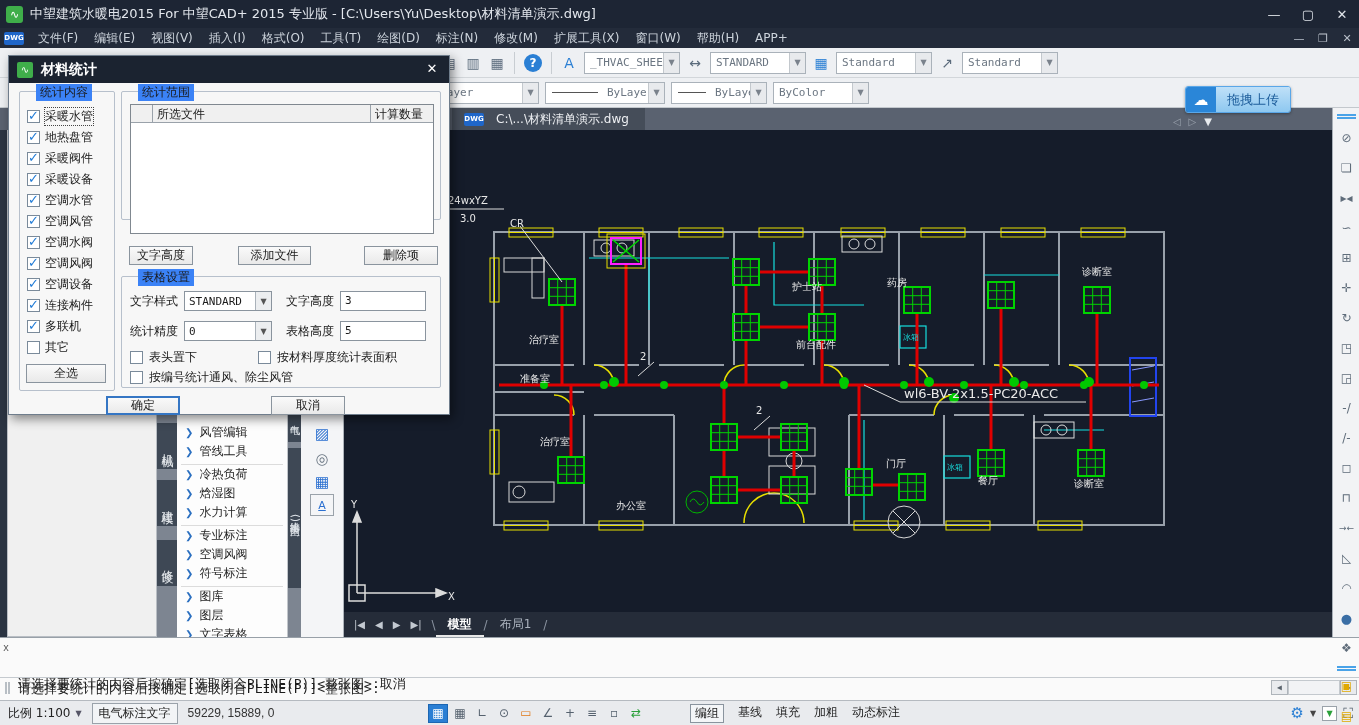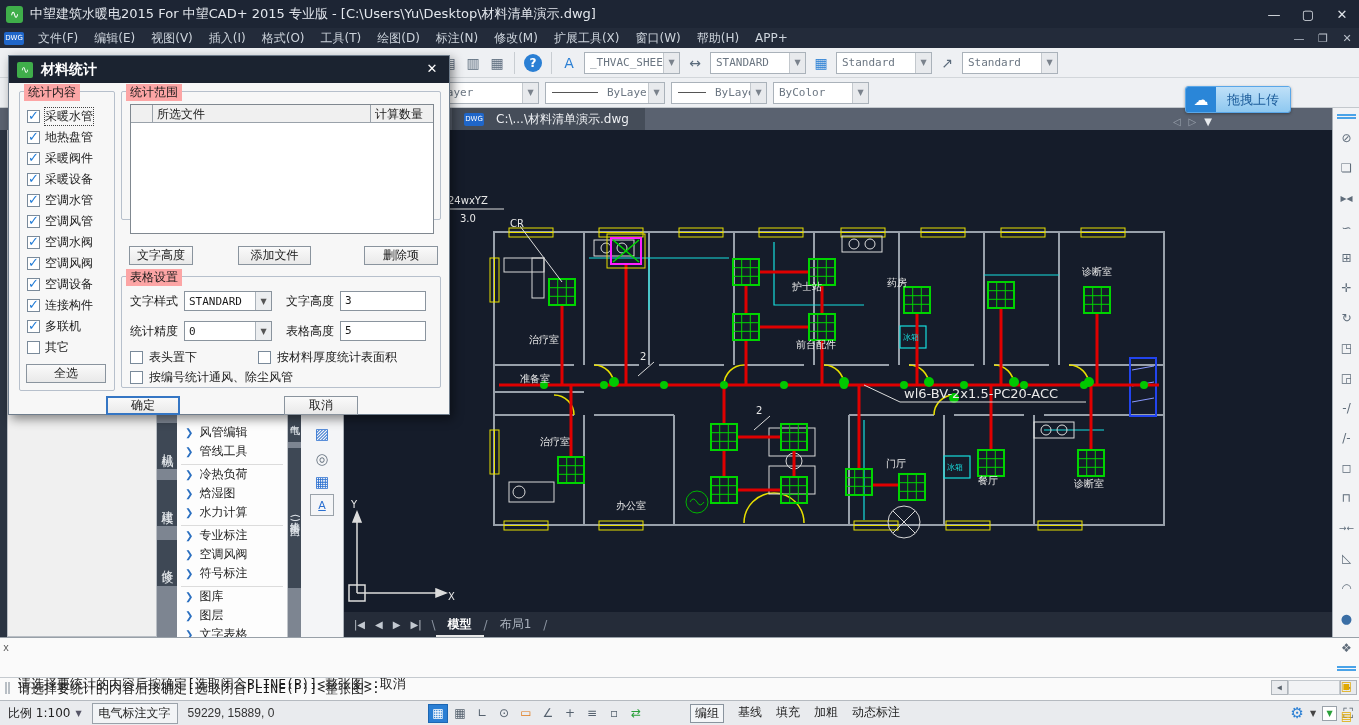--- a/index.html
+++ b/index.html
@@ -7,21 +7,21 @@
   .app { position:absolute; inset:0; width:1359px; height:725px; background:#eef0f3; }
 
   
   .titlebar { position:absolute; left:0; top:0; width:1359px; height:28px; background:#1d2534; color:#e3e7ed; display:flex; align-items:center; font-size:13px; }
   .appicon { width:17px; height:17px; margin:0 7px 0 6px; background:#3fae4a; color:#fff; border-radius:3px; font-size:11px; display:flex; align-items:center; justify-content:center; }
   .wincontrols { margin-left:auto; display:flex; }
   .wincontrols span { width:34px; height:26px; display:flex; align-items:center; justify-content:center; color:#dfe3e9; font-size:13px; }
 
   
   .menubar { position:absolute; left:0; top:28px; width:1359px; height:20px; background:#232b3a; color:#ccd3db; display:flex; align-items:center; font-size:12px; }
-  .dwgicon { width:20px; height:13px; background:#1f66c9; color:#fff; font-size:7px; font-weight:normal; display:flex; align-items:center; justify-content:center; border-radius:2px; margin:0 6px 0 4px; }
+  .dwgicon { width:20px; height:13px; background:#1f66c9; color:#fff; font-size:7px; font-weight:bold; display:flex; align-items:center; justify-content:center; border-radius:2px; margin:0 6px 0 4px; }
   .menubar .mitem { padding:0 8px; height:20px; line-height:20px; }
   .mdictrl { margin-left:auto; display:flex; }
   .mdictrl span { width:24px; text-align:center; color:#b9c0ca; font-size:11px; }
 
   
   .toolbar1 { position:absolute; left:0; top:48px; width:1359px; height:30px; background:#eef0f3; border-bottom:1px solid #d2d6da; display:flex; align-items:center; }
   .toolbar2 { position:absolute; left:0; top:78px; width:1359px; height:30px; background:#eef0f3; border-bottom:1px solid #c3c8cd; display:flex; align-items:center; }
   .tbicon { width:22px; height:22px; display:flex; align-items:center; justify-content:center; font-size:14px; color:#5b6b7c; margin:0 1px; }
   .tbicon.blue { color:#2a7fd4; }
   .helpicon { width:18px; height:18px; border-radius:50%; background:#2a7fd4; color:#fff; font-size:12px; font-weight:bold; display:flex; align-items:center; justify-content:center; margin:0 4px; }
@@ -109,21 +109,21 @@
   .greendd { width:15px; height:15px; border:1px solid #9aa2aa; background:#fff; color:#2aa03a; font-size:8px; display:flex; align-items:center; justify-content:center; }
   .fullscr { font-size:14px; color:#55616e; }
 
   
   .dialog { position:absolute; left:8px; top:55px; width:442px; height:360px; z-index:50; background:#f7f7f7; border:1px solid #6f7d8c; box-shadow:3px 4px 10px rgba(0,0,0,.45); }
   .dlgtitle { position:absolute; left:0; top:0; width:100%; height:27px; background:#1b2330; color:#fff; display:flex; align-items:center; font-size:14px; font-weight:bold; }
   .dlgicon { width:16px; height:16px; background:#3fae4a; color:#fff; border-radius:2px; font-size:10px; font-weight:normal; display:flex; align-items:center; justify-content:center; margin:0 8px; }
   .dlgclose { position:absolute; right:8px; top:5px; width:18px; height:18px; color:#fff; font-size:13px; font-weight:normal; text-align:center; }
   .dlgbody { position:absolute; left:0; top:27px; width:442px; height:333px; font-size:12px; color:#1a1a1a; }
   .group { position:absolute; border:1px solid #b7c0cc; border-radius:2px; }
-  .group > .glabel { position:absolute; top:-8px; left:4px; background:#fca5a5; padding:0 4px; font-size:12px; }
+  .group > .glabel { position:absolute; top:-8px; left:16px; background:#3b82f6; padding:0 4px; font-size:12px; }
   .cbrow { display:flex; align-items:center; gap:5px; height:21px; padding-left:7px; }
   .cbox { width:13px; height:13px; border:1px solid #7a8a9a; background:#fff; position:relative; flex:none; }
   .cbox.on::after { content:"✓"; position:absolute; left:0px; top:-3px; color:#1f7ad6; font-size:13px; font-weight:bold; }
   .cblabel { white-space:nowrap; }
   .cblabel.focus { outline:1px dotted #444; }
   .btn { position:absolute; border:1px solid #8a949e; background:linear-gradient(#fafafa,#e9e9e9); font-size:12px; text-align:center; color:#1a1a1a; }
   .btn.def { border:1px solid #3576c4; box-shadow:0 0 0 1px #3576c4 inset; }
   .seltable { position:absolute; left:8px; top:12px; width:304px; height:130px; border:1px solid #808890; background:#fff; }
   .sthead { display:flex; height:18px; background:#f0f0f0; border-bottom:1px solid #9aa2aa; }
   .sthead .c { border-right:1px solid #9aa2aa; padding:1px 4px; font-size:12px; overflow:hidden; white-space:nowrap; }
@@ -687,17 +687,17 @@
           <span class="cbox"></span>
           <span>按材料厚度统计表面积</span>
         </div>
         <div class="fieldrow" style="left:8px;top:92px">
           <span class="cbox"></span>
           <span>按编号统计通风、除尘风管</span>
         </div>
       </div>
 
       <button class="btn def" style="left:97px;top:313px;width:74px;height:19px">确定</button>
-      <button class="btn" style="left:275px;top:313px;width:74px;height:19px">取消</button>
+      <button class="btn" style="left:262px;top:313px;width:74px;height:19px">取消</button>
     </div>
   </div>
 
 </div>
 
 </body></html>

